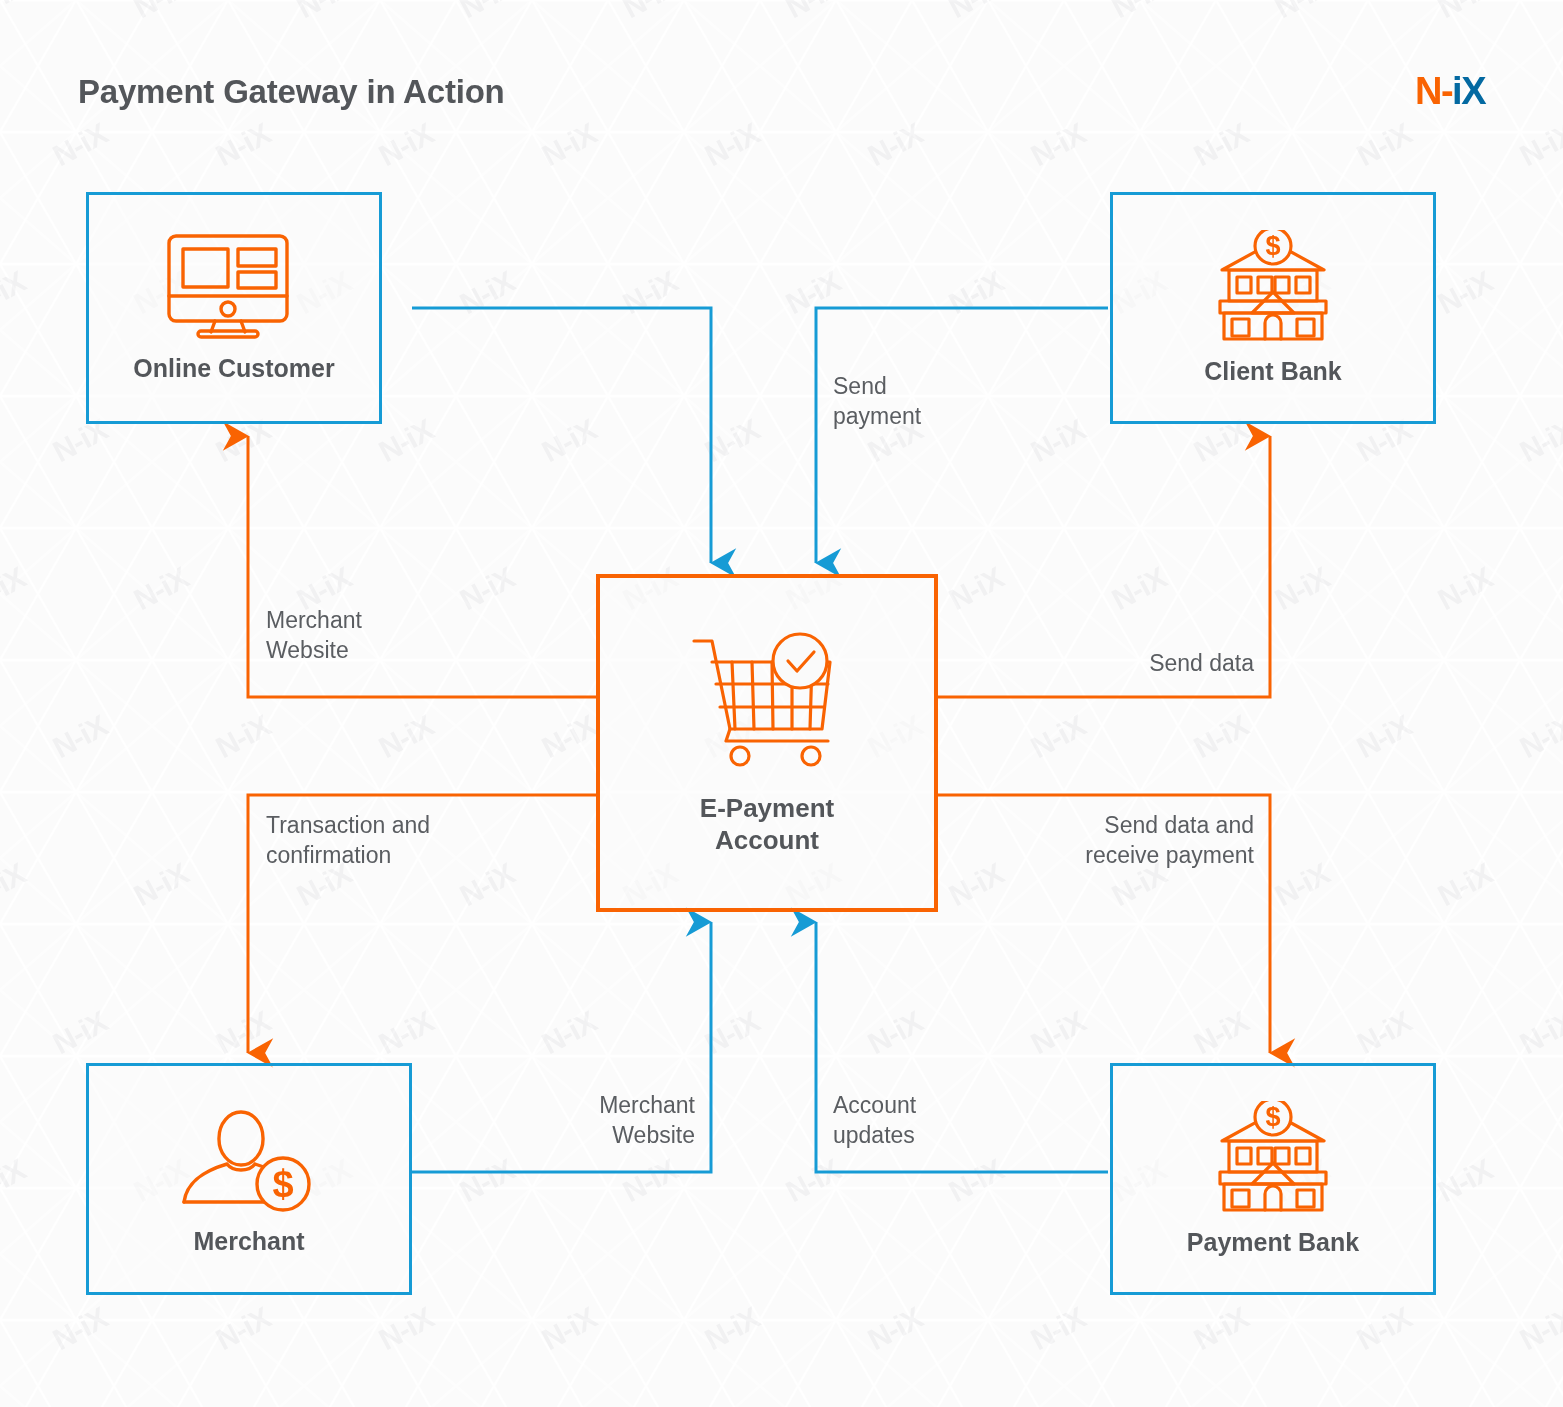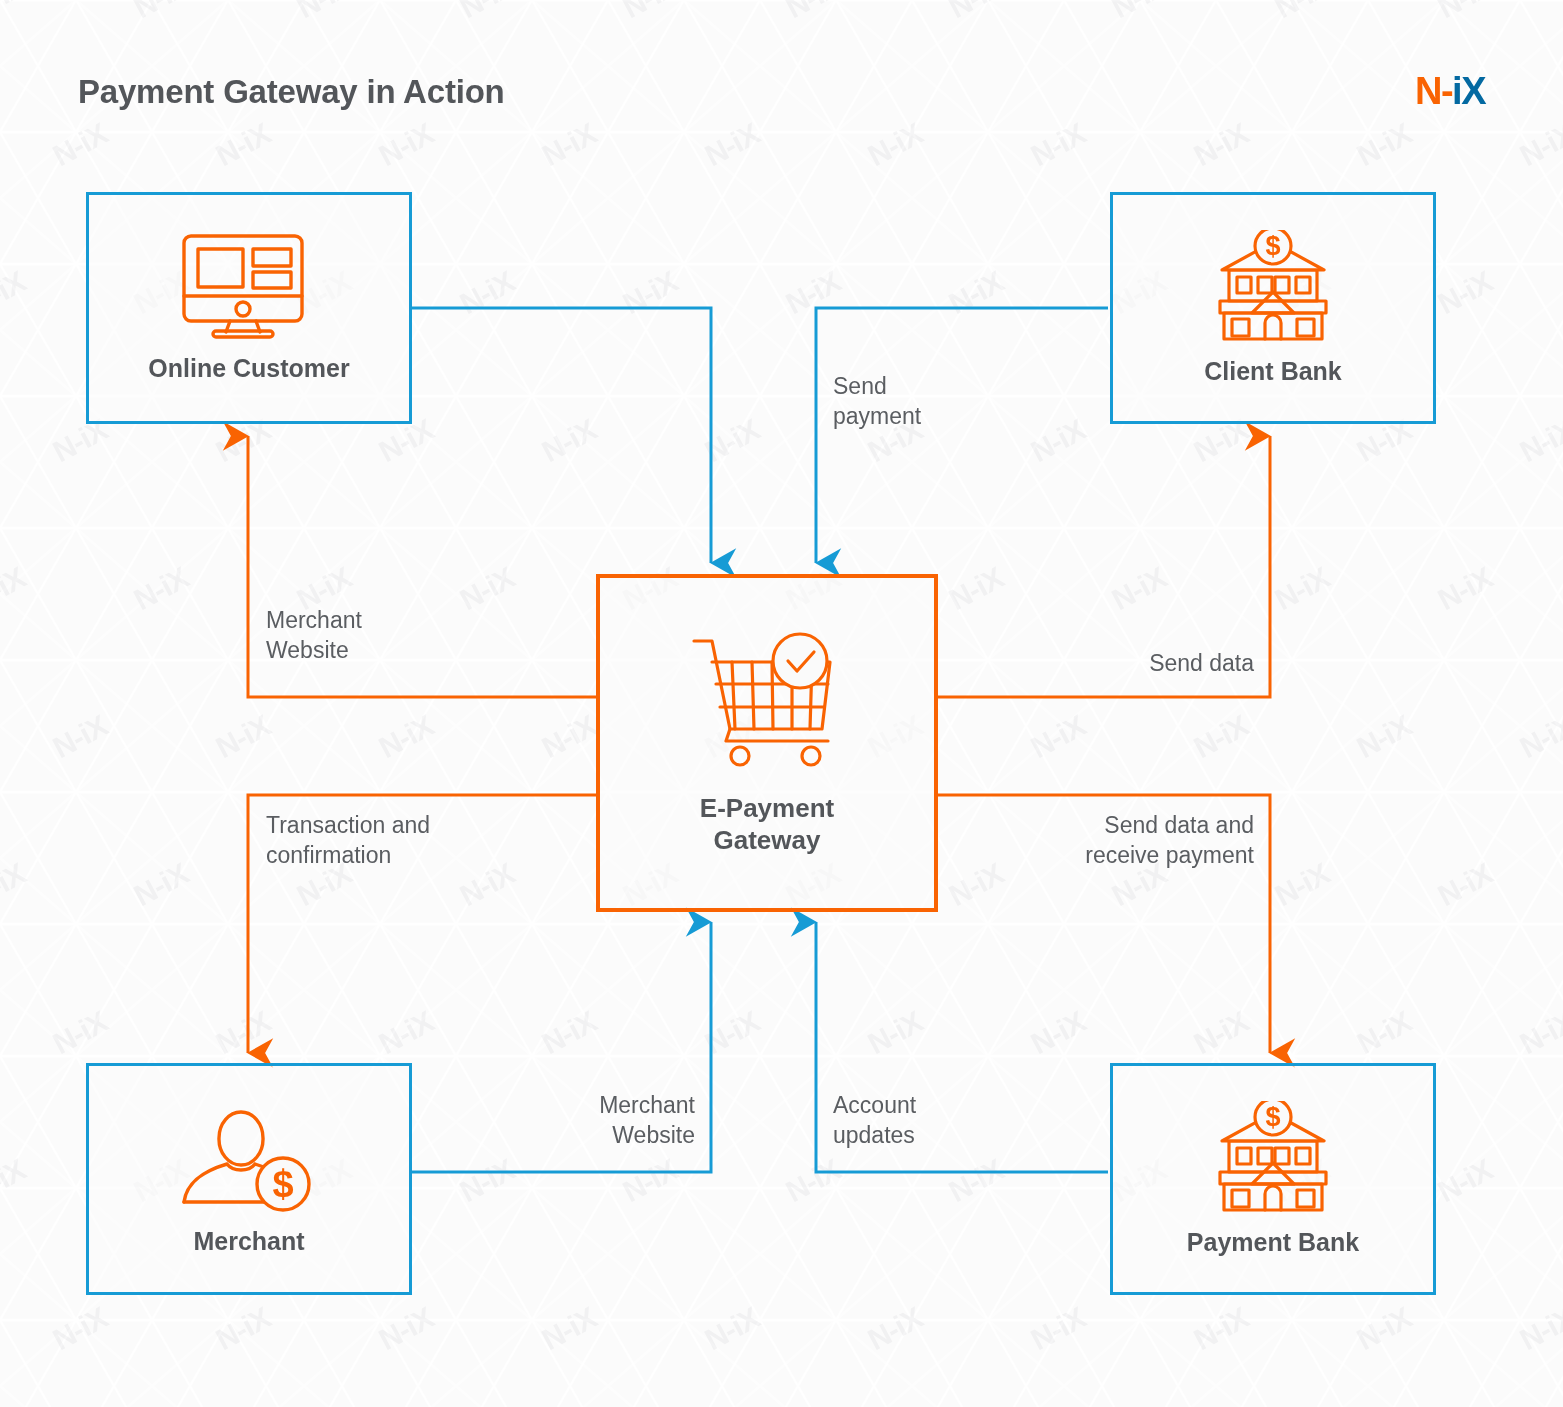--- a/index.html
+++ b/index.html
@@ -269,21 +269,21 @@
   </svg>
 
   <div id="content">
 
     <div class="page-title">Payment Gateway in Action</div>
 
     <div class="brand-logo">
       <span class="b1">N-</span><span class="b2">iX</span>
     </div>
 
-    <div class="node blue" style="left:86px; top:192px; width:326px; height:232px;">
+    <div class="node blue" style="left:86px; top:192px; width:296px; height:232px;">
       <span class="node-icon">
         <svg width="138" height="106" viewBox="0 0 138 106">
           <g fill="none" stroke="#f96302" stroke-width="3.4" stroke-linecap="round" stroke-linejoin="round">
             <rect x="4" y="3" width="118" height="85" rx="7"></rect>
             <line x1="4" y1="63" x2="122" y2="63"></line>
             <circle cx="63" cy="76" r="7"></circle>
             <rect x="18" y="16" width="45" height="38"></rect>
             <rect x="73" y="16" width="38" height="17"></rect>
             <rect x="73" y="39" width="38" height="16"></rect>
             <path d="M50,88 L46,99 M76,88 L80,99"></path>
@@ -328,21 +328,21 @@
             <path d="M52,33 L55,100 M72,33 L74,100 M92,33 L93,100 M112,33 L112,100 M132,33 L130,100"></path>
             <path d="M50,100 L46,112 L148,112"></path>
             <circle cx="60" cy="127" r="9"></circle>
             <circle cx="131" cy="127" r="9"></circle>
             <circle cx="120" cy="32" r="27" fill="#fafafa"></circle>
             <path d="M108,32 L117,42 L134,23"></path>
           </g>
         </svg>
       </span>
       <div class="node-label">E-Payment
-Gateway</div>
+Account</div>
     </div>
 
     <div class="node blue" style="left:86px; top:1063px; width:326px; height:232px;">
       <span class="node-icon">
         <svg width="140" height="110" viewBox="0 0 140 110">
           <g fill="none" stroke="#f96302" stroke-width="3.4" stroke-linecap="round" stroke-linejoin="round">
             <path d="M40,36 a22,26 0 0 1 44,0 a22,26 0 0 1 -22,27 a22,26 0 0 1 -22,-27 Z"></path>
             <path d="M5,100 C8,78 28,68 48,62 M48,62 C54,70 70,70 76,62 M76,62 C92,67 104,74 110,86"></path>
             <path d="M5,100 L100,100"></path>
             <circle cx="104" cy="82" r="26" fill="#fafafa"></circle>

